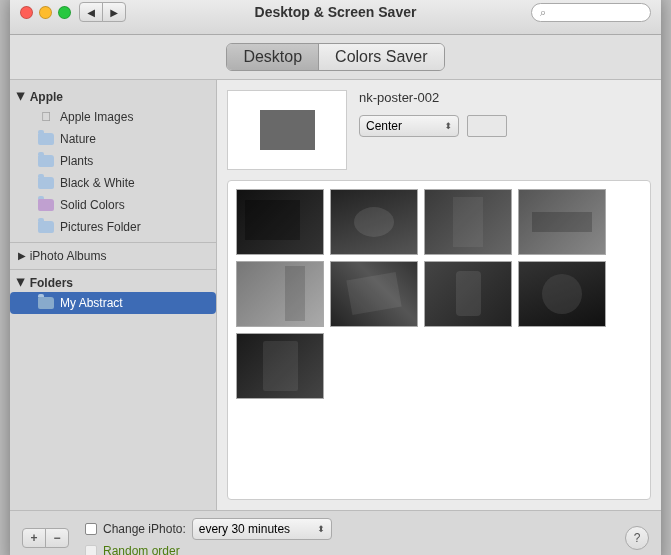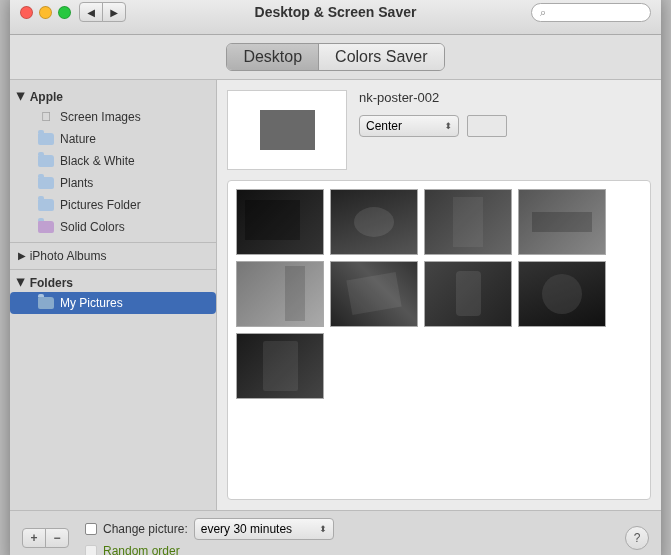--- a/index.html
+++ b/index.html
@@ -425,69 +425,69 @@
     <div class="sidebar">
 
       <div class="sidebar-section-header">
         <span class="disclosure-arrow open">▶</span>
         <span>Apple</span>
       </div>
       <div class="sidebar-item">
         <span class="item-icon">
           <span style="font-size:13px; color:#888;"></span>
         </span>
-        <span>Screen Images</span>
+        <span>Apple Images</span>
       </div>
       <div class="sidebar-item">
         <span class="item-icon">
           <div class="folder-icon"></div>
         </span>
         <span>Nature</span>
       </div>
       <div class="sidebar-item">
         <span class="item-icon">
           <div class="folder-icon"></div>
         </span>
+        <span>Plants</span>
+      </div>
+      <div class="sidebar-item">
+        <span class="item-icon">
+          <div class="folder-icon"></div>
+        </span>
         <span>Black &amp; White</span>
       </div>
       <div class="sidebar-item">
         <span class="item-icon">
+          <div class="folder-icon" style="background:#c0a0d0;"></div>
+        </span>
+        <span>Solid Colors</span>
+      </div>
+      <div class="sidebar-item">
+        <span class="item-icon">
           <div class="folder-icon"></div>
         </span>
-        <span>Plants</span>
-      </div>
-      <div class="sidebar-item">
-        <span class="item-icon">
-          <div class="folder-icon"></div>
-        </span>
         <span>Pictures Folder</span>
-      </div>
-      <div class="sidebar-item">
-        <span class="item-icon">
-          <div class="folder-icon" style="background:#c0a0d0;"></div>
-        </span>
-        <span>Solid Colors</span>
       </div>
       <div class="divider"></div>
 
       <div class="sidebar-albums-header">
         <span class="disclosure-arrow" style="margin-right:4px;">▶</span>
         <span>iPhoto Albums</span>
       </div>
       <div class="divider"></div>
 
       <div class="sidebar-section-header">
         <span class="disclosure-arrow open">▶</span>
         <span>Folders</span>
       </div>
       <div class="sidebar-item selected">
         <span class="item-icon">
           <div class="folder-icon" style="background:#88aacc;"></div>
         </span>
-        <span>My Pictures</span>
+        <span>My Abstract</span>
       </div>
     </div>
 
     <div class="main-panel">
 
       <div class="preview-row">
         <div class="preview-box">
           <div class="preview-image" style="width:55px;height:40px;background:#444;opacity:0.8;"></div>
         </div>
         <div class="info-section">
@@ -535,21 +535,21 @@
   </div>
 
   <div class="bottom-bar">
     <div class="bottom-left">
       <button class="icon-btn">+</button>
       <button class="icon-btn">−</button>
     </div>
     <div class="bottom-options">
       <div class="checkbox-row">
         <div class="checkbox"></div>
-        <span class="checkbox-label">Change picture:</span>
+        <span class="checkbox-label">Change iPhoto:</span>
         <div class="interval-dropdown">
           <span>every 30 minutes</span>
           <span class="dropdown-arrow" style="margin-left:auto;">⬍</span>
         </div>
       </div>
       <div class="checkbox-row">
         <div class="checkbox" style="border-color:#ccc;background:#f0f0f0;"></div>
         <span class="checkbox-label disabled">Random order</span>
       </div>
     </div>

